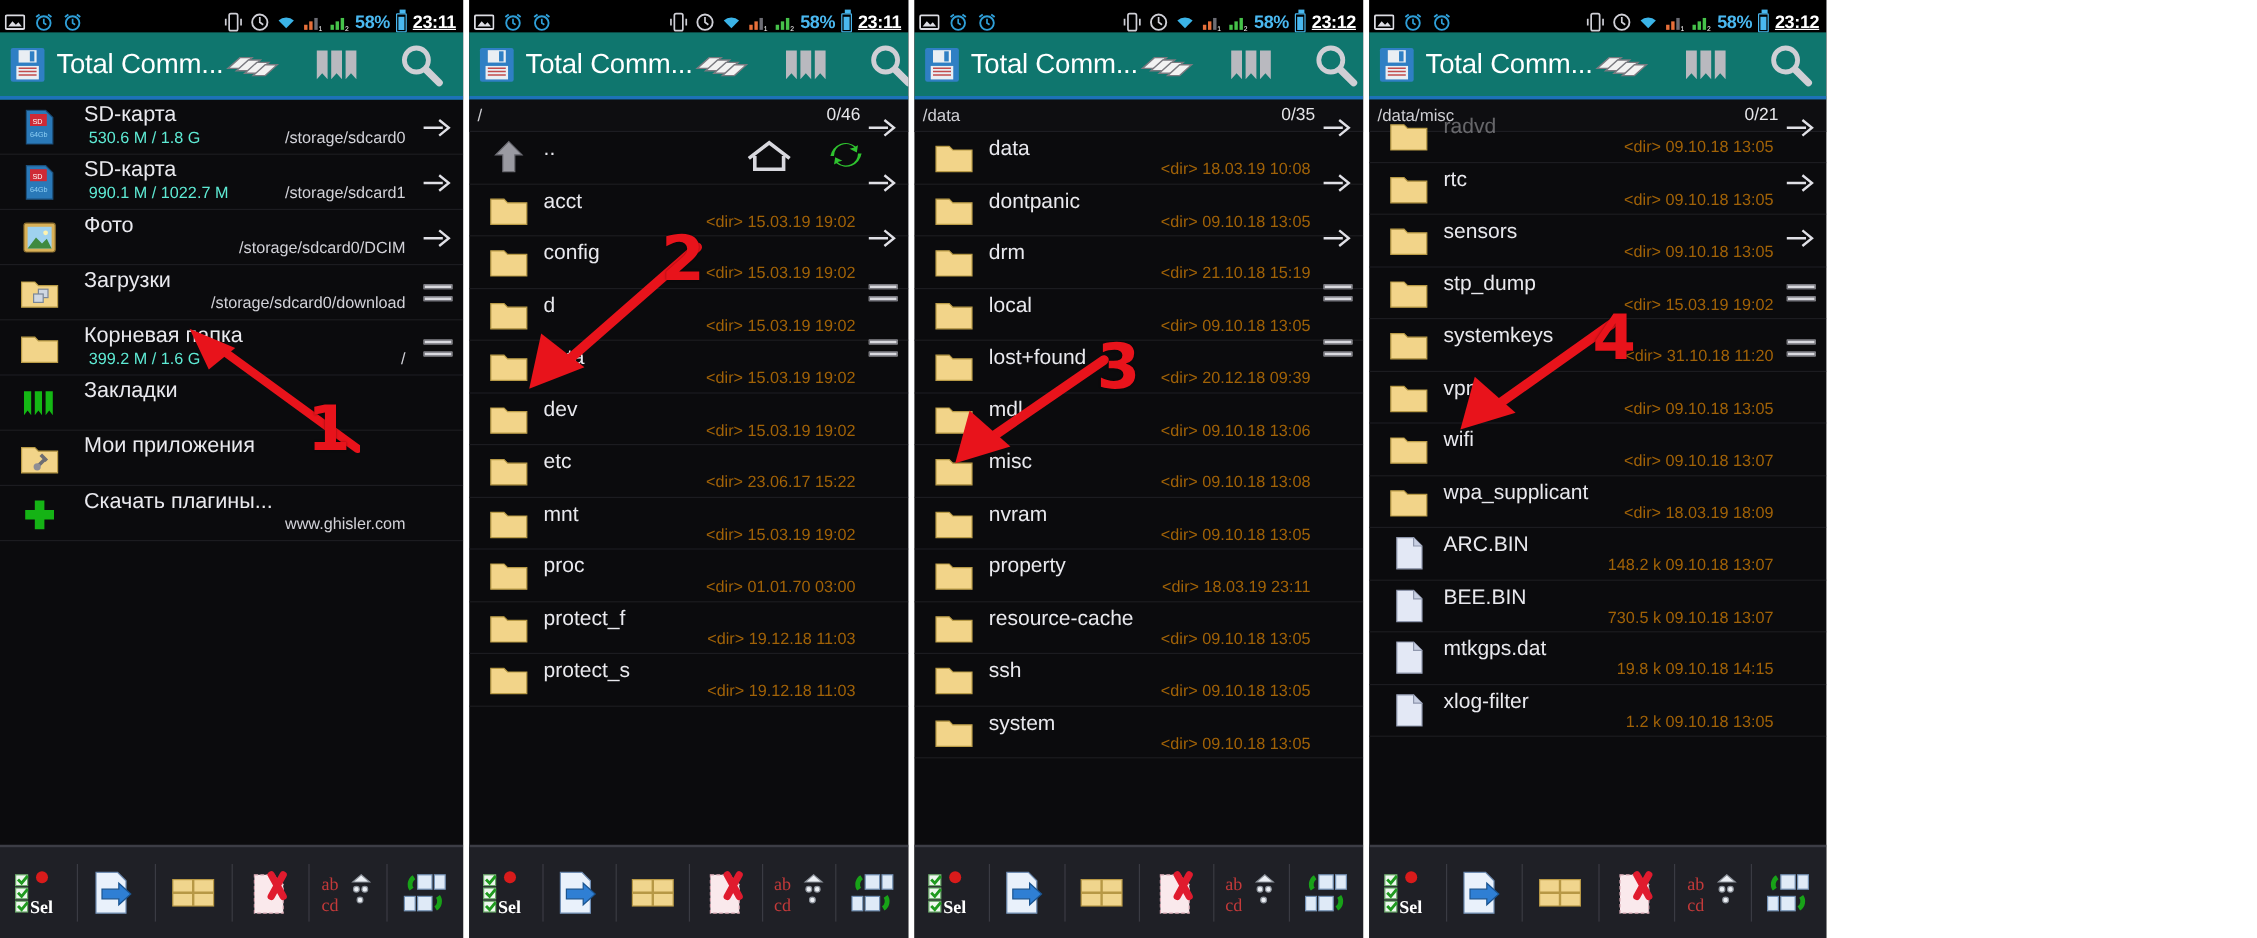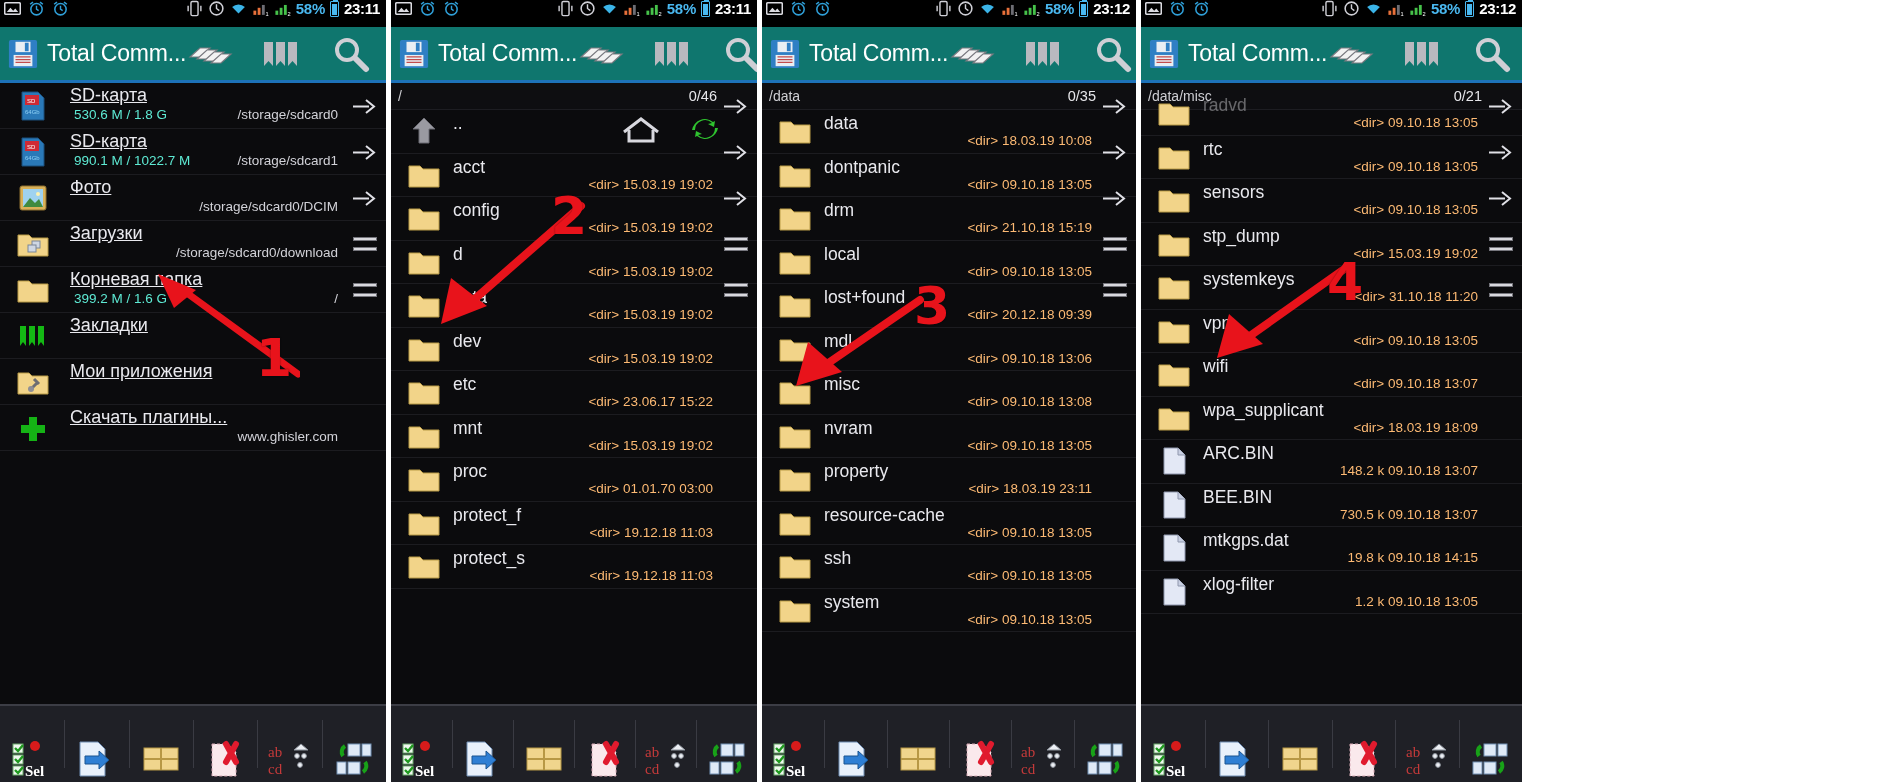--- a/index.html
+++ b/index.html
@@ -18,28 +18,28 @@
     flex:0 0 auto;
   }
   .panel + .panel{ margin-left:5px; }
   .p1{ width:386px; }
   .p2{ width:366px; margin-left:4px;}
   .p3{ width:374px; margin-left:20px;}
   .p4{ width:381px; margin-left:19px;}
 
   
   .statusbar{
-    height:27px; background:#000; display:flex; align-items:flex-start;
+    height:27px; background:#000; display:flex; align-items:flex-end;
     padding:0 6px 0 4px; gap:7px; position:relative;
   }
   .sb-left{ display:flex; align-items:center; gap:7px; }
   .sb-right{ display:flex; align-items:center; gap:5px; margin-left:auto; }
   .sb-ico{ width:17px; height:17px; display:block; }
   .sb-pct{ color:#4ab8f0; font-size:15px; font-weight:bold; letter-spacing:-.3px;}
-  .sb-time{ color:#ffffff; font-size:15px; font-weight:bold; letter-spacing:-.3px;}
+  .sb-time{ color:#ffffff; font-size:15px; font-weight:bold; letter-spacing:-.3px;text-decoration:underline;}
   .batt{ width:9px; height:16px; border:1.6px solid #4ab8f0; border-radius:1px; position:relative; }
   .batt:before{content:"";position:absolute;top:-4px;left:2px;width:5px;height:3px;background:#4ab8f0;}
   .batt i{ position:absolute; left:1px; right:1px; bottom:1px; height:72%; background:#4ab8f0; display:block;}
 
   
   .titlebar{
     height:56px; background:#0f766e; display:flex; align-items:center;
     padding:0 12px 0 8px; border-bottom:3px solid #1d72b8;
     position:relative;
   }
@@ -71,26 +71,26 @@
   .row .sub{
     position:absolute; left:68px; top:23px;
     color:#5eead4; font-size:13.5px; white-space:nowrap;
   }
   .row .right{
     position:absolute; right:44px; top:23px;
     color:#d2d2d8; font-size:13.5px; white-space:nowrap; text-align:right;
   }
   .row .meta{
     position:absolute; right:44px; top:23px;
-    color:#fdba74; font-size:13.5px; white-space:nowrap;
+    color:#a16207; font-size:13.5px; white-space:nowrap;
   }
 
   
   .p1 .row{ height:46px; padding-left:0; }
-  .p1 .row .name{ left:70px; top:2px; font-size:18px;text-decoration:underline;}
+  .p1 .row .name{ left:70px; top:2px; font-size:18px;}
   .p1 .row .sub{ left:74px; top:24px;}
   .p1 .row .right{ right:48px; top:24px;}
 
   
   .rail{
     position:absolute; right:0; top:83px; width:42px;
     display:flex; flex-direction:column; align-items:center; gap:0;
     z-index:4;
   }
   .rail .ritem{ height:46px; display:flex; align-items:center; justify-content:center; width:42px;}
@@ -98,21 +98,21 @@
   .bars{ width:24px; height:14px; display:flex; flex-direction:column; justify-content:space-between;}
   .bars span{ display:block; height:4px; background:#d9d9de; border:1px solid #75757c;}
 
   
   .bottombar{
     position:absolute; left:0; bottom:0; width:100%; height:78px;
     background:#1f2026; border-top:2px solid #3c3d45;
     display:flex; align-items:center;
   }
   .tbtn{
-    flex:1 1 0; height:100%; display:flex; align-items:flex-end; justify-content:center;
+    flex:1 1 0; height:100%; display:flex; align-items:center; justify-content:center;
     position:relative;
   }
   .tbtn + .tbtn:before{
     content:""; position:absolute; left:0; top:14px; bottom:14px; width:1px; background:#3a3b43;
   }
   .tico{ width:46px; height:46px; }
 
   
   .annot{ position:absolute; pointer-events:none; z-index:20; }
   .annum{

